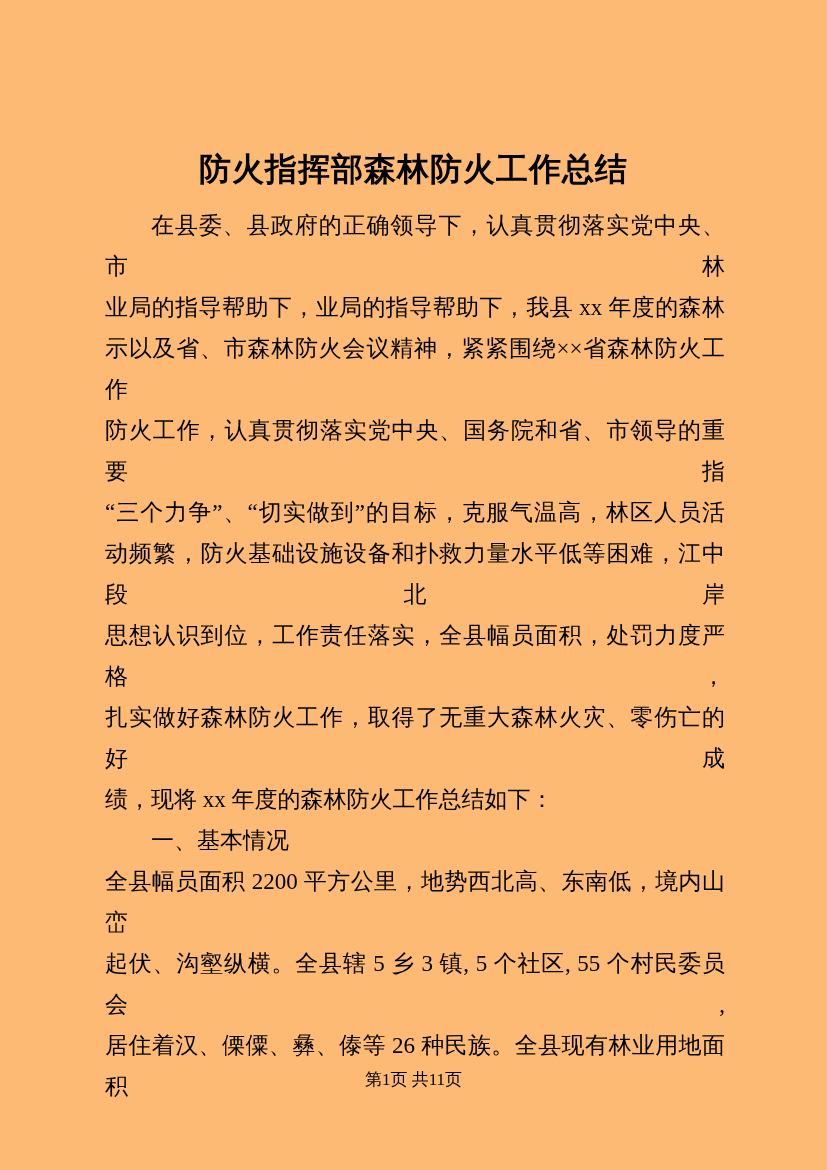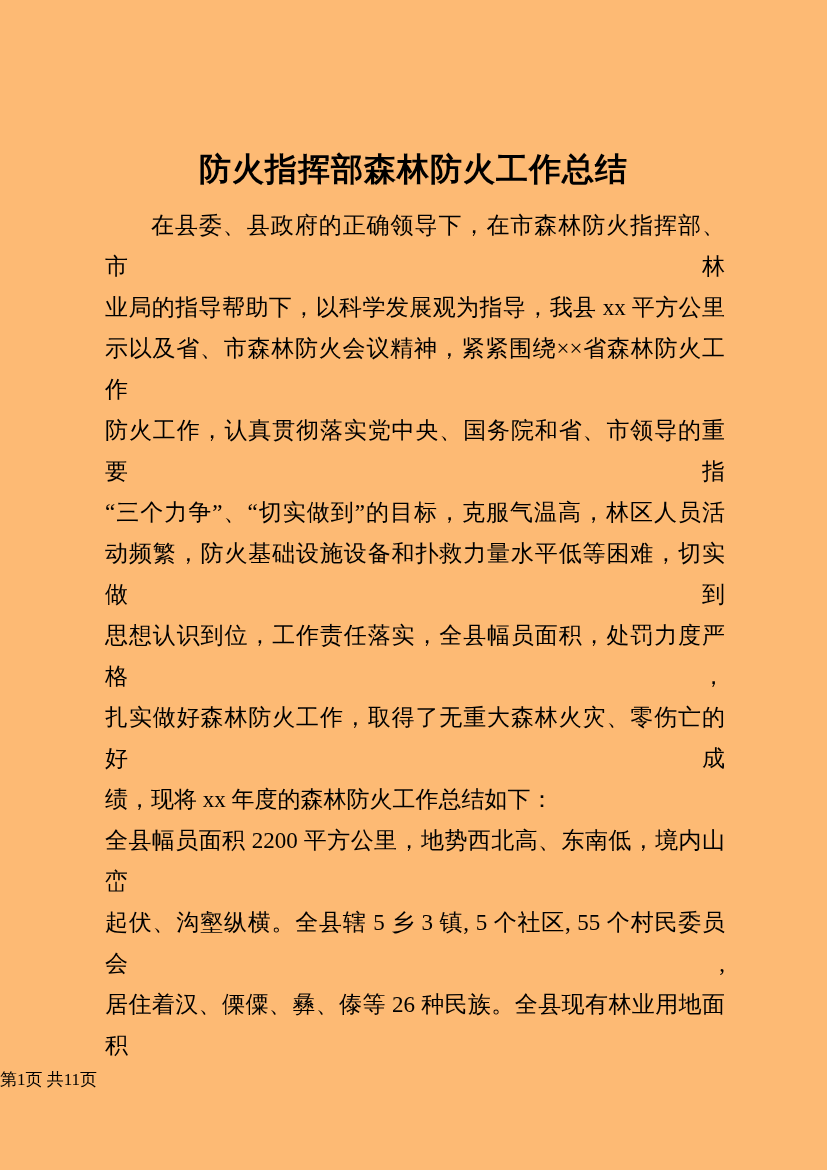--- a/index.html
+++ b/index.html
@@ -33,42 +33,45 @@
     white-space: normal;
   }
   .line.fill { text-align-last: justify; }
   .line.nofill { text-align-last: left; }
   .line.first { text-indent: 2em; }
   .doc-footer {
     position: absolute;
     left: 0;
     right: 0;
     top: 1068px;
-    text-align: left;
+    text-align: center;
     font-size: 17px;
     line-height: 24px;
     color: #000000;
   }
 </style>
 </head>
 <body>
 
 <div class="page">
   <h1 class="doc-title">防火指挥部森林防火工作总结</h1>
   <div class="doc-body">
       <div class="para">
-        <div class="line first fill">在县委、县政府的正确领导下，在市森林防火指挥部、市林</div>
-        <div class="line fill">业局的指导帮助下，以科学发展观为指导，我县 xx 平方公里</div>
+        <div class="line first fill">在县委、县政府的正确领导下，认真贯彻落实党中央、市林</div>
+        <div class="line fill">业局的指导帮助下，业局的指导帮助下，我县 xx 年度的森林</div>
         <div class="line fill">示以及省、市森林防火会议精神，紧紧围绕××省森林防火工作</div>
         <div class="line fill">防火工作，认真贯彻落实党中央、国务院和省、市领导的重要指</div>
         <div class="line fill">“三个力争”、“切实做到”的目标，克服气温高，林区人员活</div>
-        <div class="line fill">动频繁，防火基础设施设备和扑救力量水平低等困难，切实做到</div>
+        <div class="line fill">动频繁，防火基础设施设备和扑救力量水平低等困难，江中段北岸</div>
         <div class="line fill">思想认识到位，工作责任落实，全县幅员面积，处罚力度严格，</div>
         <div class="line fill">扎实做好森林防火工作，取得了无重大森林火灾、零伤亡的好成</div>
         <div class="line nofill">绩，现将 xx 年度的森林防火工作总结如下：</div>
+      </div>
+      <div class="para">
+        <div class="line first nofill">一、基本情况</div>
       </div>
       <div class="para">
         <div class="line fill">全县幅员面积 2200 平方公里，地势西北高、东南低，境内山峦</div>
         <div class="line fill">起伏、沟壑纵横。全县辖 5 乡 3 镇, 5 个社区, 55 个村民委员会,</div>
         <div class="line fill">居住着汉、傈僳、彝、傣等 26 种民族。全县现有林业用地面积</div>
       </div>
     </div>
   <div class="doc-footer">
     <span>第1页 共11页</span>
   </div>

